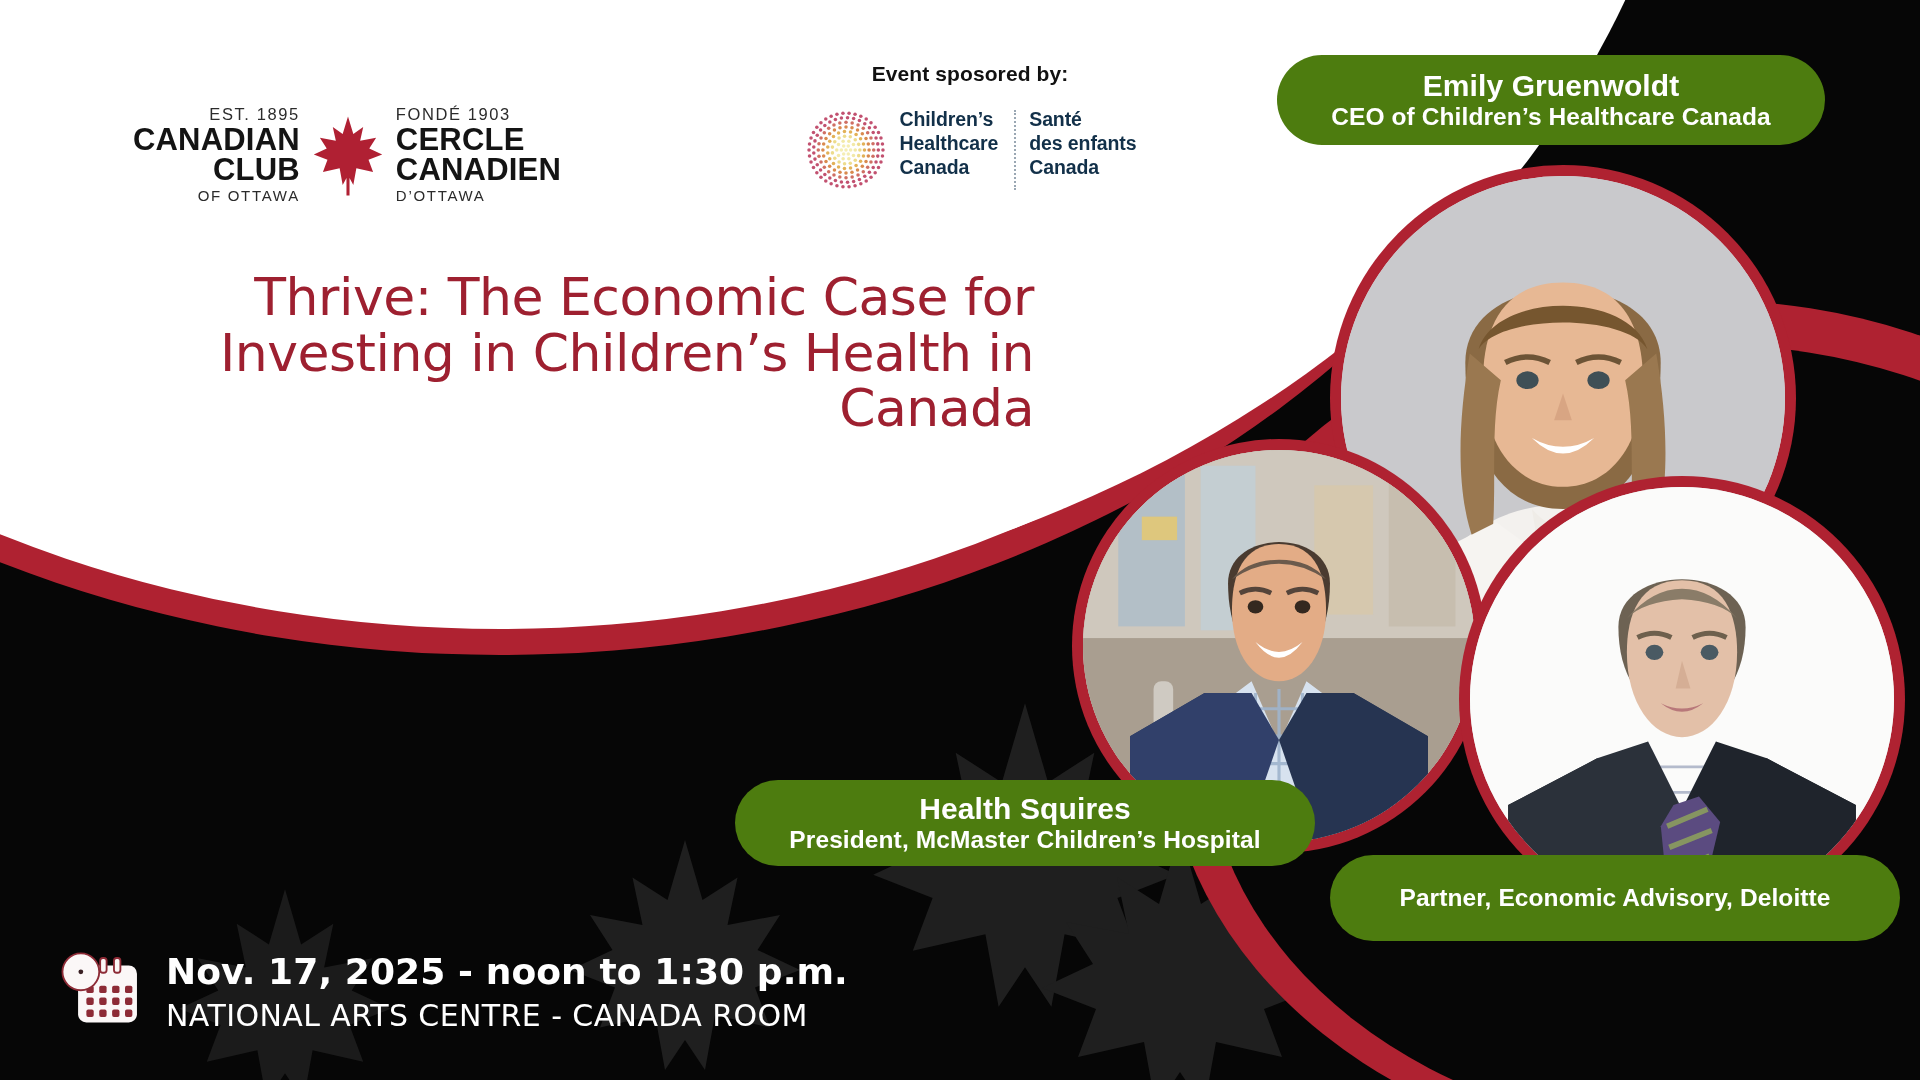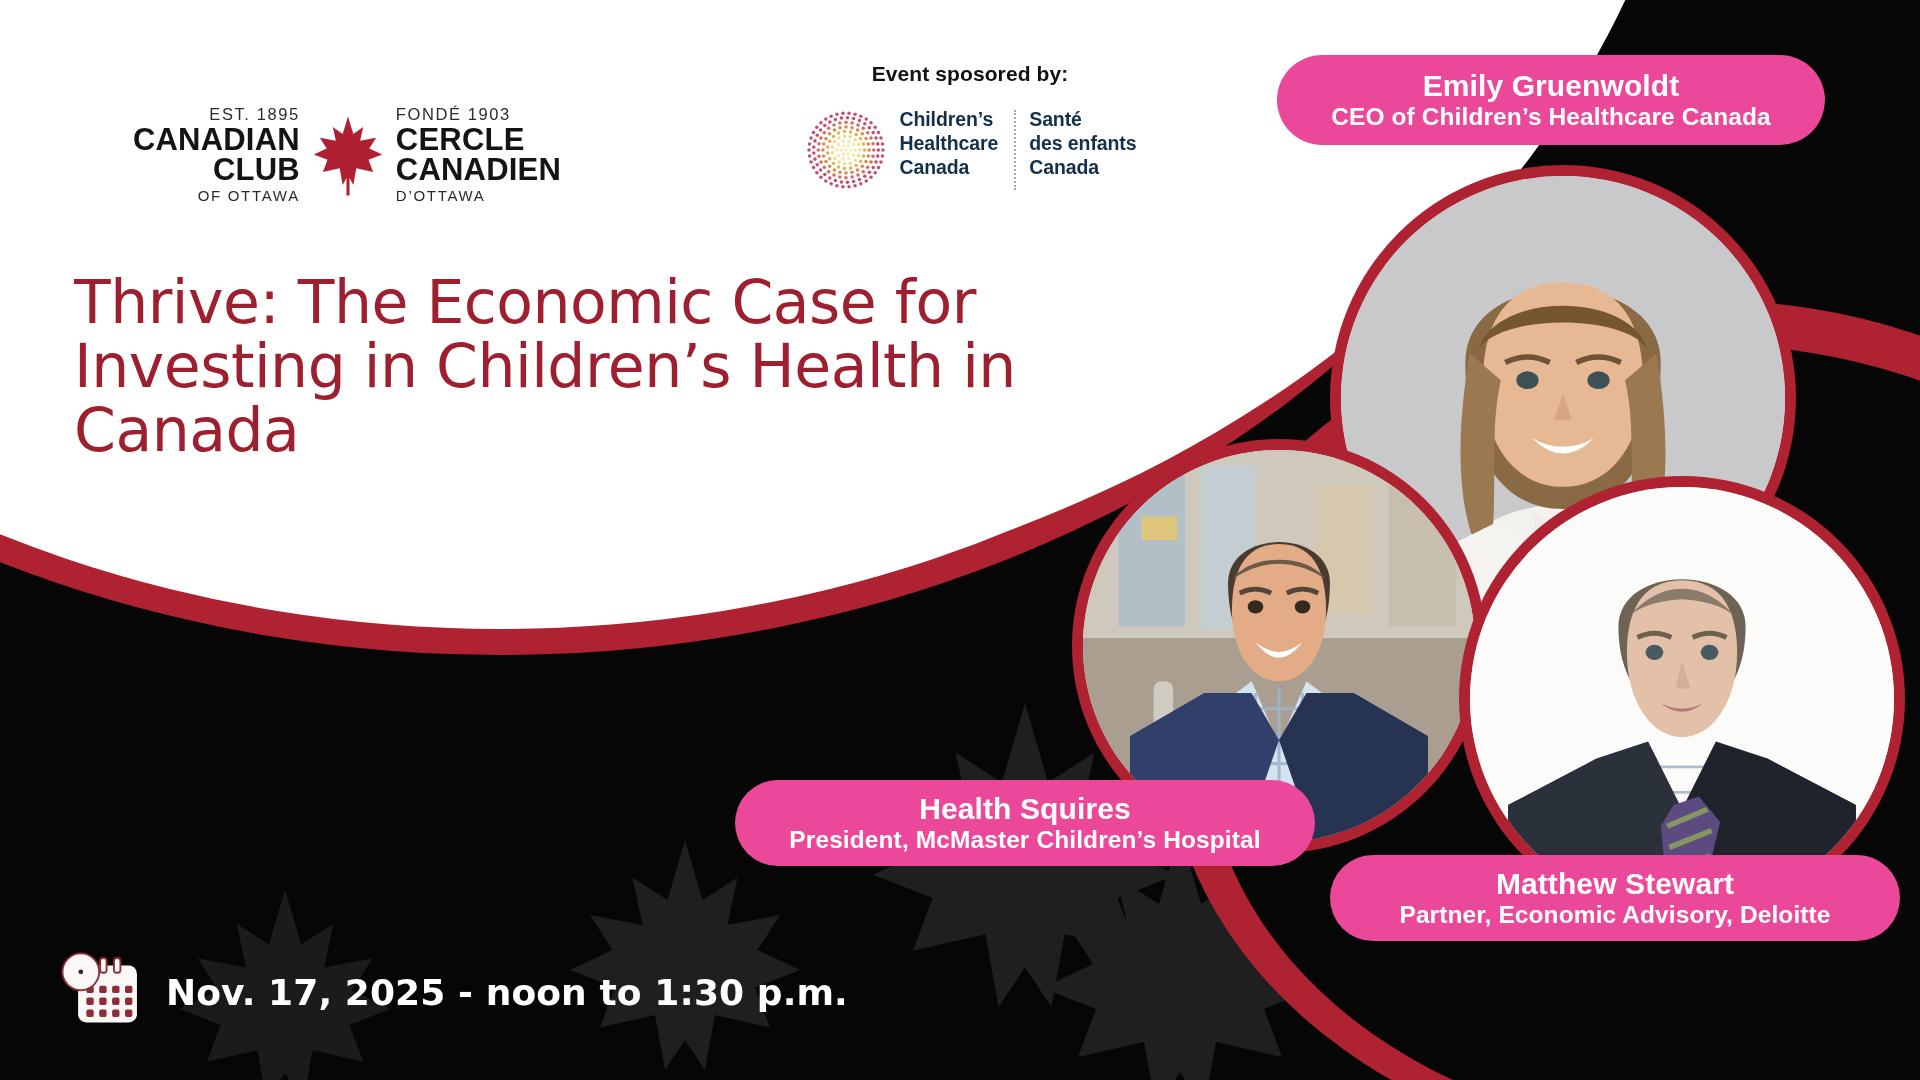--- a/index.html
+++ b/index.html
@@ -63,39 +63,39 @@
   .chc { display:flex; justify-content:center; margin-top:22px; }
   .chc-mark { width:84px; height:84px; flex:none; }
   .chc-txt { display:flex; align-items:stretch; margin-left:12px; }
   .chc-en, .chc-fr { font-size:19.5px; font-weight:700; color:#123049; line-height:1.22; letter-spacing:-0.1px; }
   .chc-sep { width:0; border-left:2px dotted #9aa7b3; margin:2px 13px 2px 16px; }
 
   
   .title {
     position:absolute; z-index:10;
     left:74px; top:270px; width:960px;
-    text-align:left;
+    text-align:right;
     color:#9E2030;
-    font-size:60px; font-weight:400; line-height:1.07;
+    font-size:52px; font-weight:400; line-height:1.07;
     letter-spacing:-0.5px;
     font-family:"DejaVu Sans", sans-serif;
   }
 
   
   .photo { position:absolute; border-radius:50%; overflow:hidden; background:#ddd; }
   .photo > svg { display:block; width:100%; height:100%; }
   .ring { box-shadow:0 0 0 11px #AF2231; }
 
   #photo-emily  { z-index:6;  left:1341px; top:176px;  width:444px; height:444px; }
   #photo-bruce  { z-index:7;  left:1083px; top:450px;  width:392px; height:392px; }
   #photo-matthew{ z-index:8;  left:1470px; top:487px;  width:424px; height:424px; }
 
   
   .badge {
-    position:absolute; border-radius:999px; background:#ec4899; color:#fff;
+    position:absolute; border-radius:999px; background:#4d7c0f; color:#fff;
     text-align:center; display:flex; flex-direction:column; justify-content:center;
     padding:8px 30px; line-height:1.12;
   }
   .badge .nm   { font-size:30px; font-weight:700; letter-spacing:0.1px; }
   .badge .role { font-size:24.5px; font-weight:700; letter-spacing:0.1px; }
   #badge-emily   { z-index:9;  left:1277px; top:55px;  width:548px; height:90px; }
   #badge-bruce   { z-index:9;  left:735px;  top:780px; width:580px; height:86px; }
   #badge-matthew { z-index:9;  left:1330px; top:855px; width:570px; height:86px; }
 
   
@@ -441,21 +441,20 @@
 
   <div class="badge" id="badge-emily">
     <div class="nm">Emily Gruenwoldt</div>
     <div class="role">CEO of Children’s Healthcare Canada</div>
   </div>
   <div class="badge" id="badge-bruce">
     <div class="nm">Health Squires</div>
     <div class="role">President, McMaster Children’s Hospital</div>
   </div>
   <div class="badge" id="badge-matthew">
-    <div class="nm">Matthew Stewart</div>
     <div class="role">Partner, Economic Advisory, Deloitte</div>
   </div>
 
   <div class="datebar">
     <svg class="cal-icon" viewBox="0 0 100 100">
       <rect x="24" y="20" width="64" height="62" rx="9" fill="#fbf7f7"></rect>
       <rect x="33" y="12" width="7" height="16" rx="3" fill="#fbf7f7" stroke="#8d2b36" stroke-width="2"></rect>
       <rect x="48" y="12" width="7" height="16" rx="3" fill="#fbf7f7" stroke="#8d2b36" stroke-width="2"></rect>
       <rect x="63" y="12" width="7" height="16" rx="3" fill="#fbf7f7" stroke="#8d2b36" stroke-width="2"></rect>
       <g fill="#8d2b36">
@@ -470,16 +469,17 @@
         <rect x="33" y="68" width="8" height="8" rx="2"></rect>
           <rect x="47" y="68" width="8" height="8" rx="2"></rect>
         <rect x="61" y="68" width="8" height="8" rx="2"></rect>
           <rect x="75" y="68" width="8" height="8" rx="2"></rect>
       </g>
       <circle cx="27" cy="27" r="20" fill="#fbf7f7" stroke="#8d2b36" stroke-width="2"></circle>
       <circle cx="27" cy="27" r="2.6" fill="#3a2024"></circle>
     </svg>
     <div class="date-txt">
       <div class="date-main">Nov. 17, 2025 - noon to 1:30 p.m.</div>
+      <div class="date-sub">NATIONAL ARTS CENTRE - CANADA ROOM</div>
     </div>
   </div>
 
 </div>
 
 </body></html>

